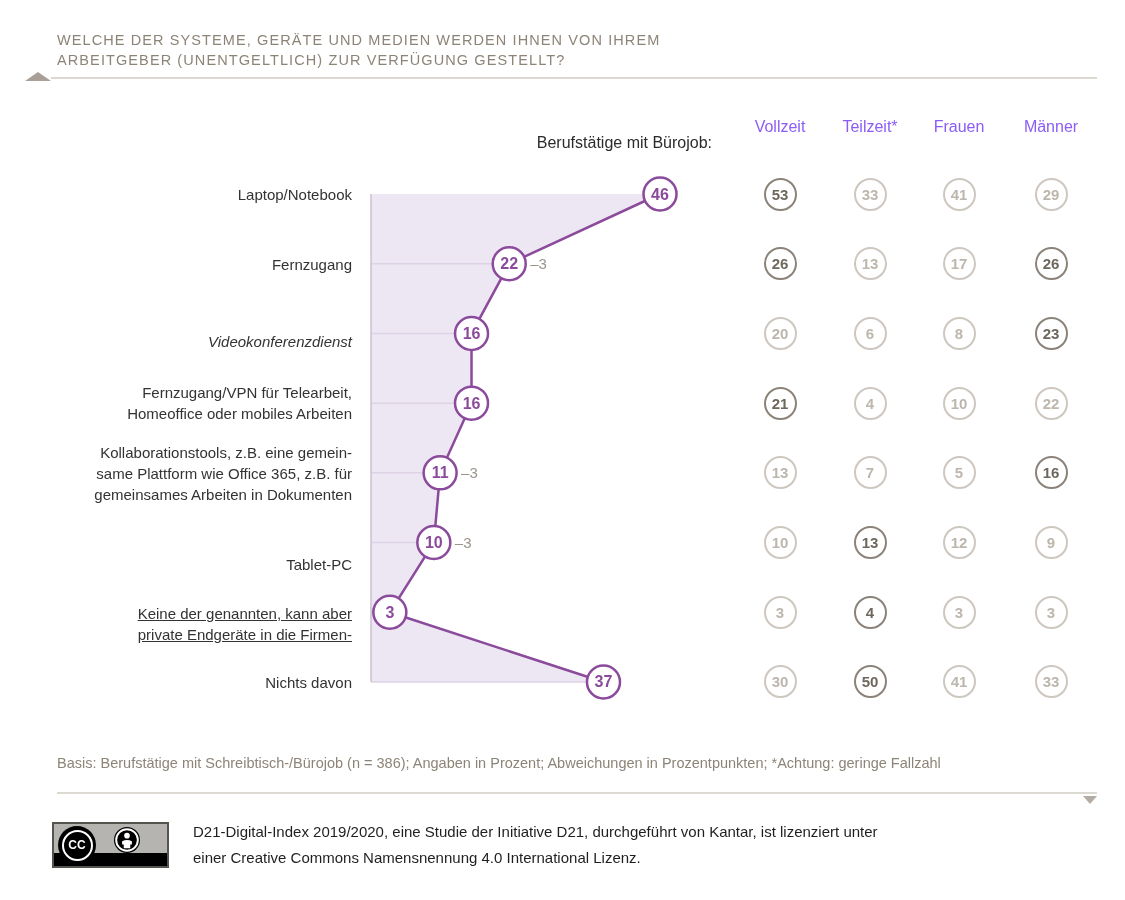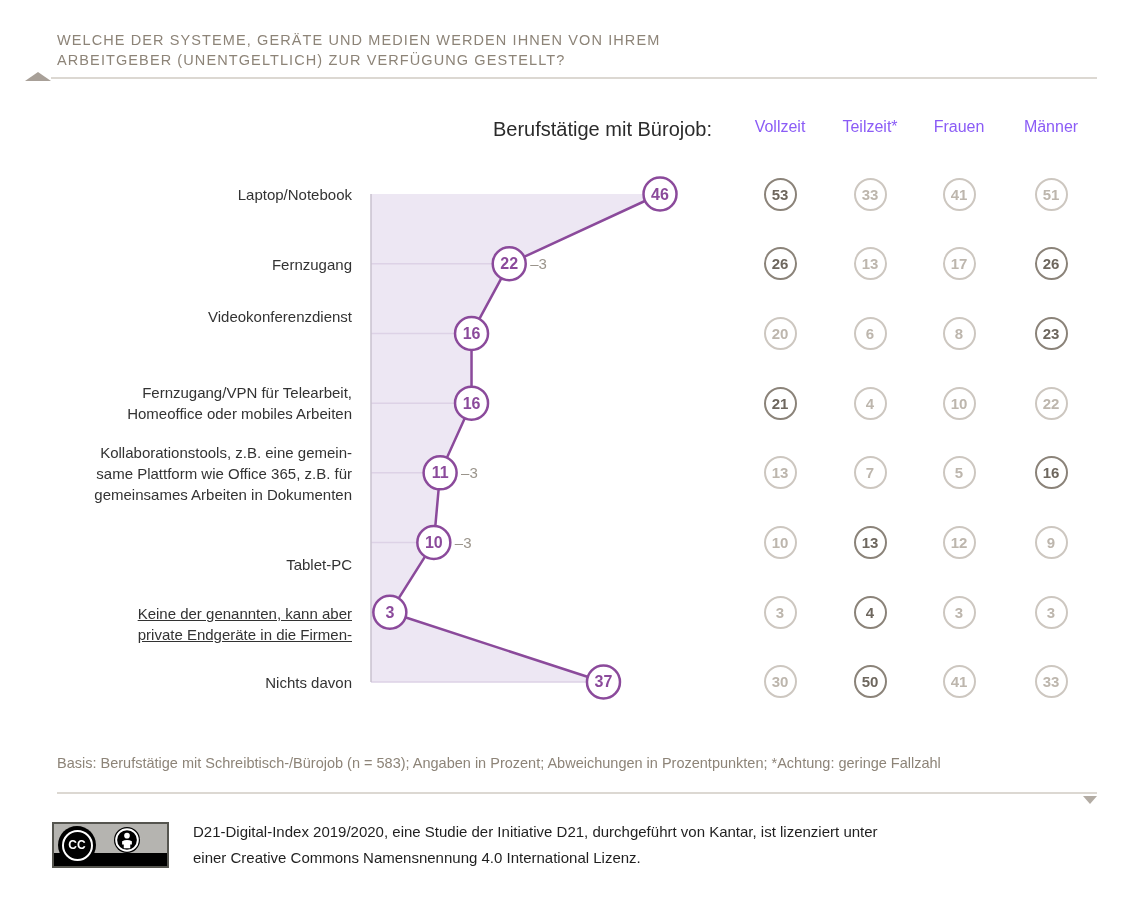--- a/index.html
+++ b/index.html
@@ -9,21 +9,21 @@
   
   .title{left:57px;top:30px;font-size:14.5px;line-height:20px;letter-spacing:1.1px;
          color:#8d8478;font-weight:400;}
   .rule{height:2px;background:#dcd8d2;}
   .tri-up{width:0;height:0;border-left:13px solid transparent;border-right:13px solid transparent;
           border-bottom:9px solid #a8a098;}
   .tri-down{width:0;height:0;border-left:7px solid transparent;border-right:7px solid transparent;
           border-top:8px solid #b3aca4;}
   
   .col-head{top:118px;transform:translateX(-50%);font-size:16px;color:#8b5cf6;white-space:nowrap;}
-  .group-label{top:118px;font-size:20px;color:#2b2b2b;white-space:nowrap;}
+  .group-label{top:134px;font-size:16px;color:#2b2b2b;white-space:nowrap;}
   
   .row-label{left:0;width:352px;text-align:right;transform:translateY(-50%);
              font-size:15px;line-height:21px;color:#333;}
   
   .stat{width:33px;height:33px;border-radius:50%;display:flex;align-items:center;justify-content:center;
         font-size:15px;font-weight:700;box-sizing:border-box;background:#fff;}
   .stat.light{border:2px solid #cdc7c0;color:#bdb6ad;}
   .stat.bold{border:2.5px solid #8b8379;color:#6e675e;}
   
   .basis{left:57px;top:755px;font-size:14.5px;color:#8d8478;}
@@ -61,21 +61,21 @@
       <div class="abs col-head" style="left: 1051px;">Männer</div>
     </div>
 
   <div id="row-labels">
       <div class="abs row-label" style="top: 194px;">
         <div>Laptop/Notebook</div>
       </div>
       <div class="abs row-label" style="top: 263.714px;">
         <div>Fernzugang</div>
       </div>
-      <div class="abs row-label" style="top: 316px;">
+      <div class="abs row-label" style="top: 341px; font-style: italic;">
         <div>Videokonferenzdienst</div>
       </div>
       <div class="abs row-label" style="top: 403.142px;">
         <div>Fernzugang/VPN für Telearbeit,</div>
         <div>Homeoffice oder mobiles Arbeiten</div>
       </div>
       <div class="abs row-label" style="top: 472.856px;">
         <div>Kollaborationstools, z.B. eine gemein-</div>
         <div>same Plattform wie Office 365, z.B. für</div>
         <div>gemeinsames Arbeiten in Dokumenten</div>
@@ -142,31 +142,31 @@
       <div class="abs stat bold" style="left: 853.5px; top: 595.784px;">4</div>
       <div class="abs stat bold" style="left: 853.5px; top: 665.498px;">50</div>
       <div class="abs stat light" style="left: 942.5px; top: 177.5px;">41</div>
       <div class="abs stat light" style="left: 942.5px; top: 247.214px;">17</div>
       <div class="abs stat light" style="left: 942.5px; top: 316.928px;">8</div>
       <div class="abs stat light" style="left: 942.5px; top: 386.642px;">10</div>
       <div class="abs stat light" style="left: 942.5px; top: 456.356px;">5</div>
       <div class="abs stat light" style="left: 942.5px; top: 526.07px;">12</div>
       <div class="abs stat light" style="left: 942.5px; top: 595.784px;">3</div>
       <div class="abs stat light" style="left: 942.5px; top: 665.498px;">41</div>
-      <div class="abs stat light" style="left: 1034.5px; top: 177.5px;">51</div>
+      <div class="abs stat light" style="left: 1034.5px; top: 177.5px;">29</div>
       <div class="abs stat bold" style="left: 1034.5px; top: 247.214px;">26</div>
       <div class="abs stat bold" style="left: 1034.5px; top: 316.928px;">23</div>
       <div class="abs stat light" style="left: 1034.5px; top: 386.642px;">22</div>
       <div class="abs stat bold" style="left: 1034.5px; top: 456.356px;">16</div>
       <div class="abs stat light" style="left: 1034.5px; top: 526.07px;">9</div>
       <div class="abs stat light" style="left: 1034.5px; top: 595.784px;">3</div>
       <div class="abs stat light" style="left: 1034.5px; top: 665.498px;">33</div>
     </div>
 
-  <div class="abs basis">Basis: Berufstätige mit Schreibtisch-/Bürojob (n = 583); Angaben in Prozent; Abweichungen in Prozentpunkten; *Achtung: geringe Fallzahl</div>
+  <div class="abs basis">Basis: Berufstätige mit Schreibtisch-/Bürojob (n = 386); Angaben in Prozent; Abweichungen in Prozentpunkten; *Achtung: geringe Fallzahl</div>
   <div class="abs rule" style="left:57px;top:792px;width:1040px;"></div>
   <div class="abs tri-down" style="left:1083px;top:796px;"></div>
 
   <div class="abs cc-badge">
     <div class="cc-strip"></div>
     <div class="cc-by">BY</div>
     <div class="cc-circle">
       <div class="cc-ring">CC</div>
     </div>
     <svg class="cc-person" viewBox="0 0 24 24">

